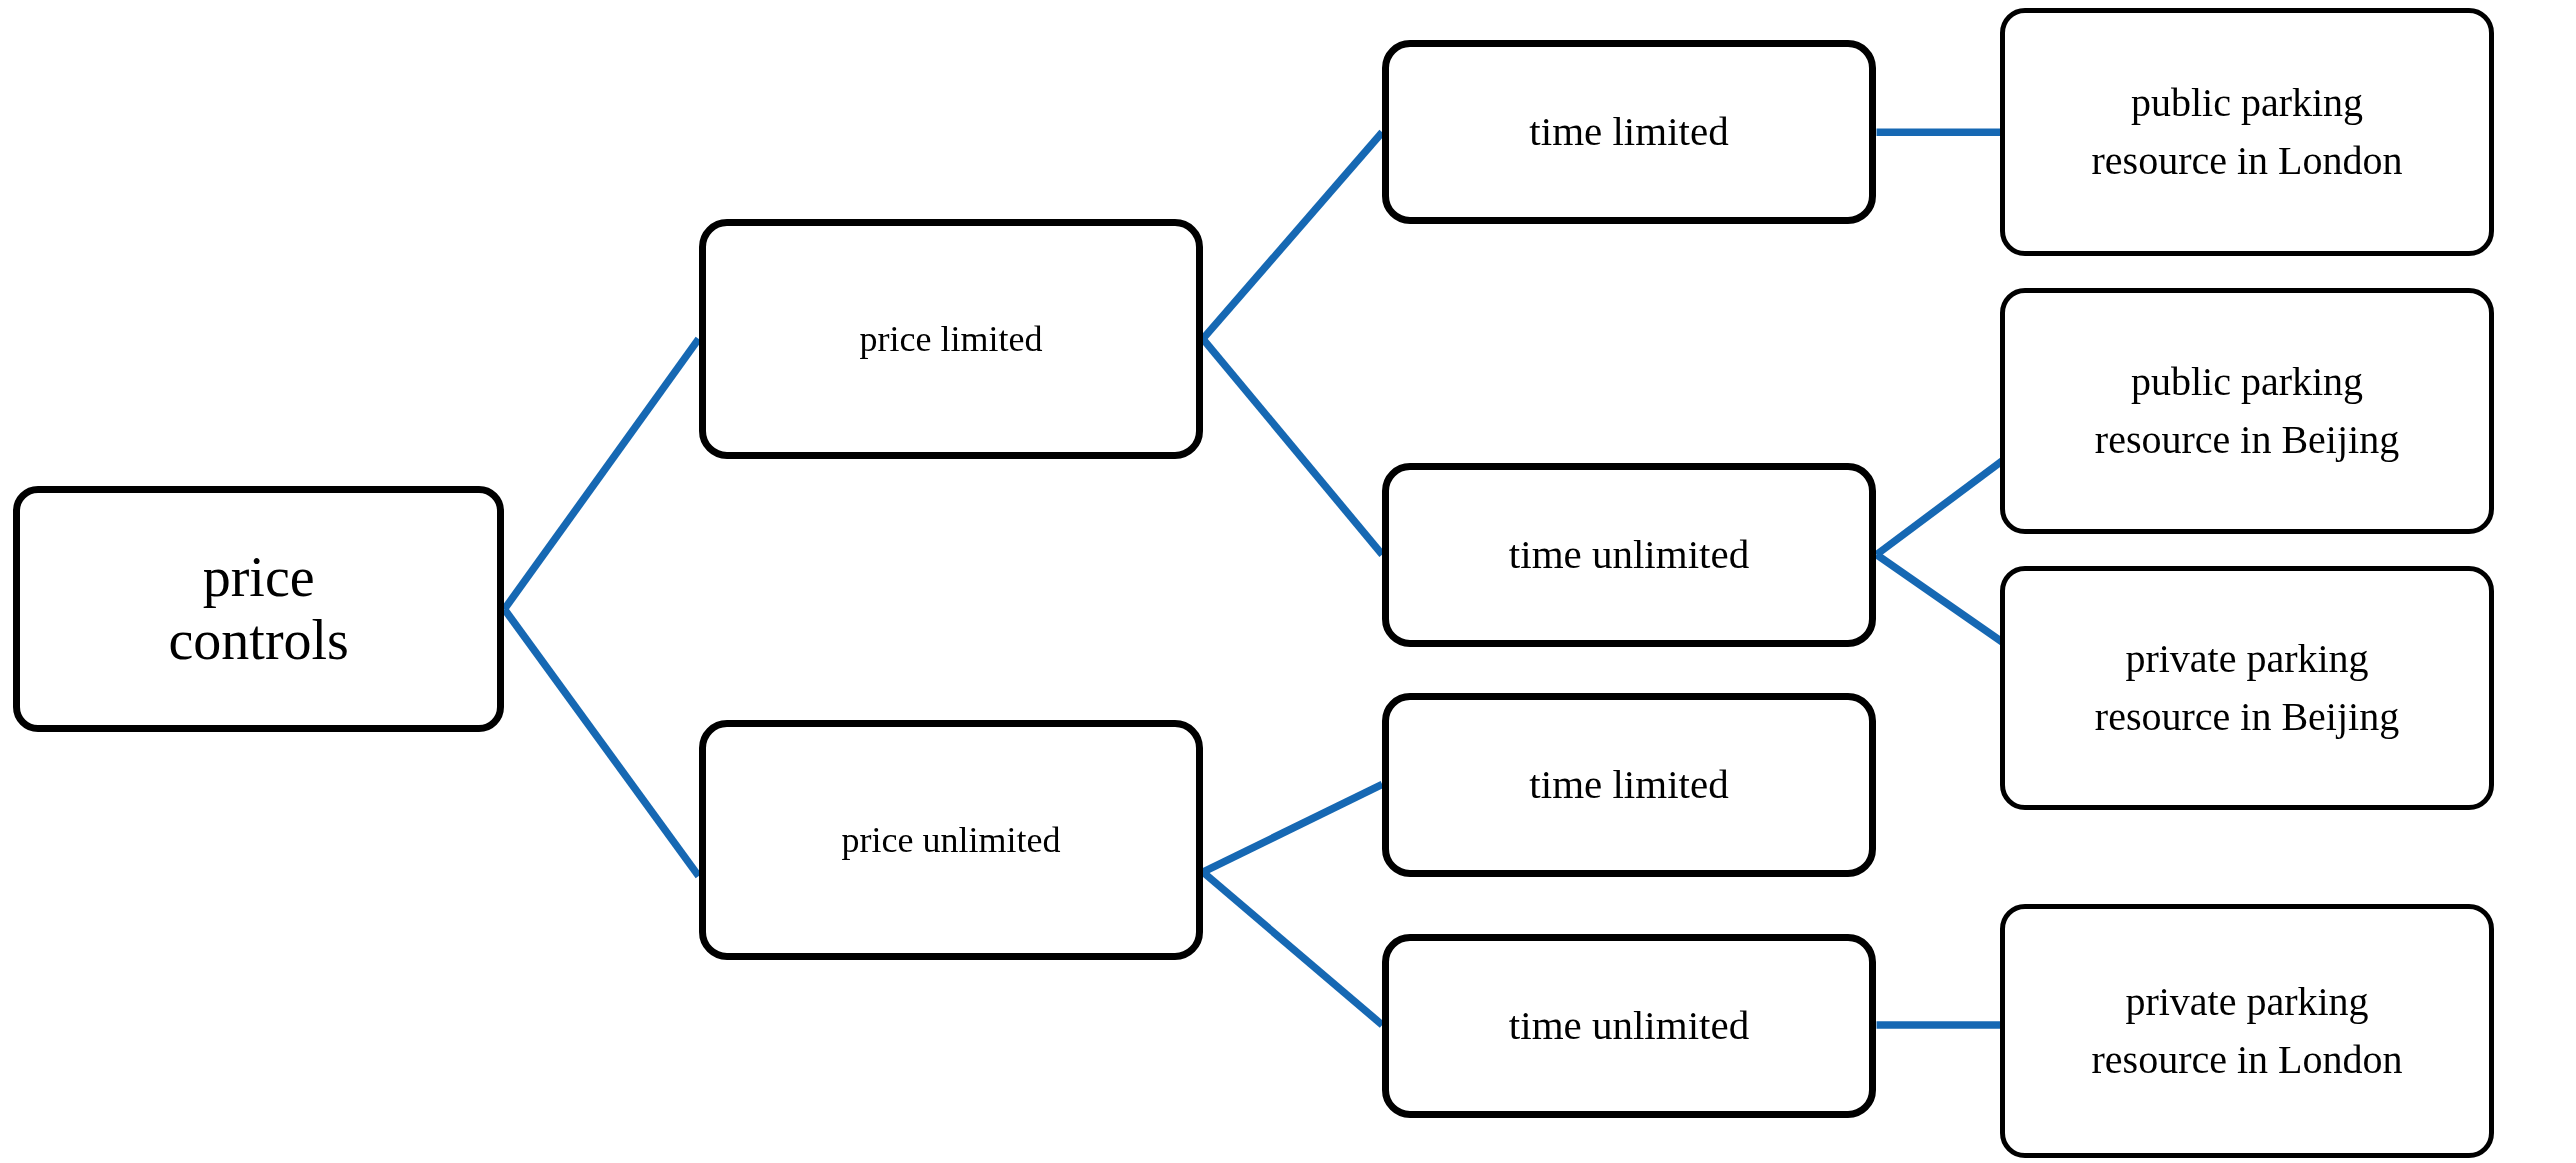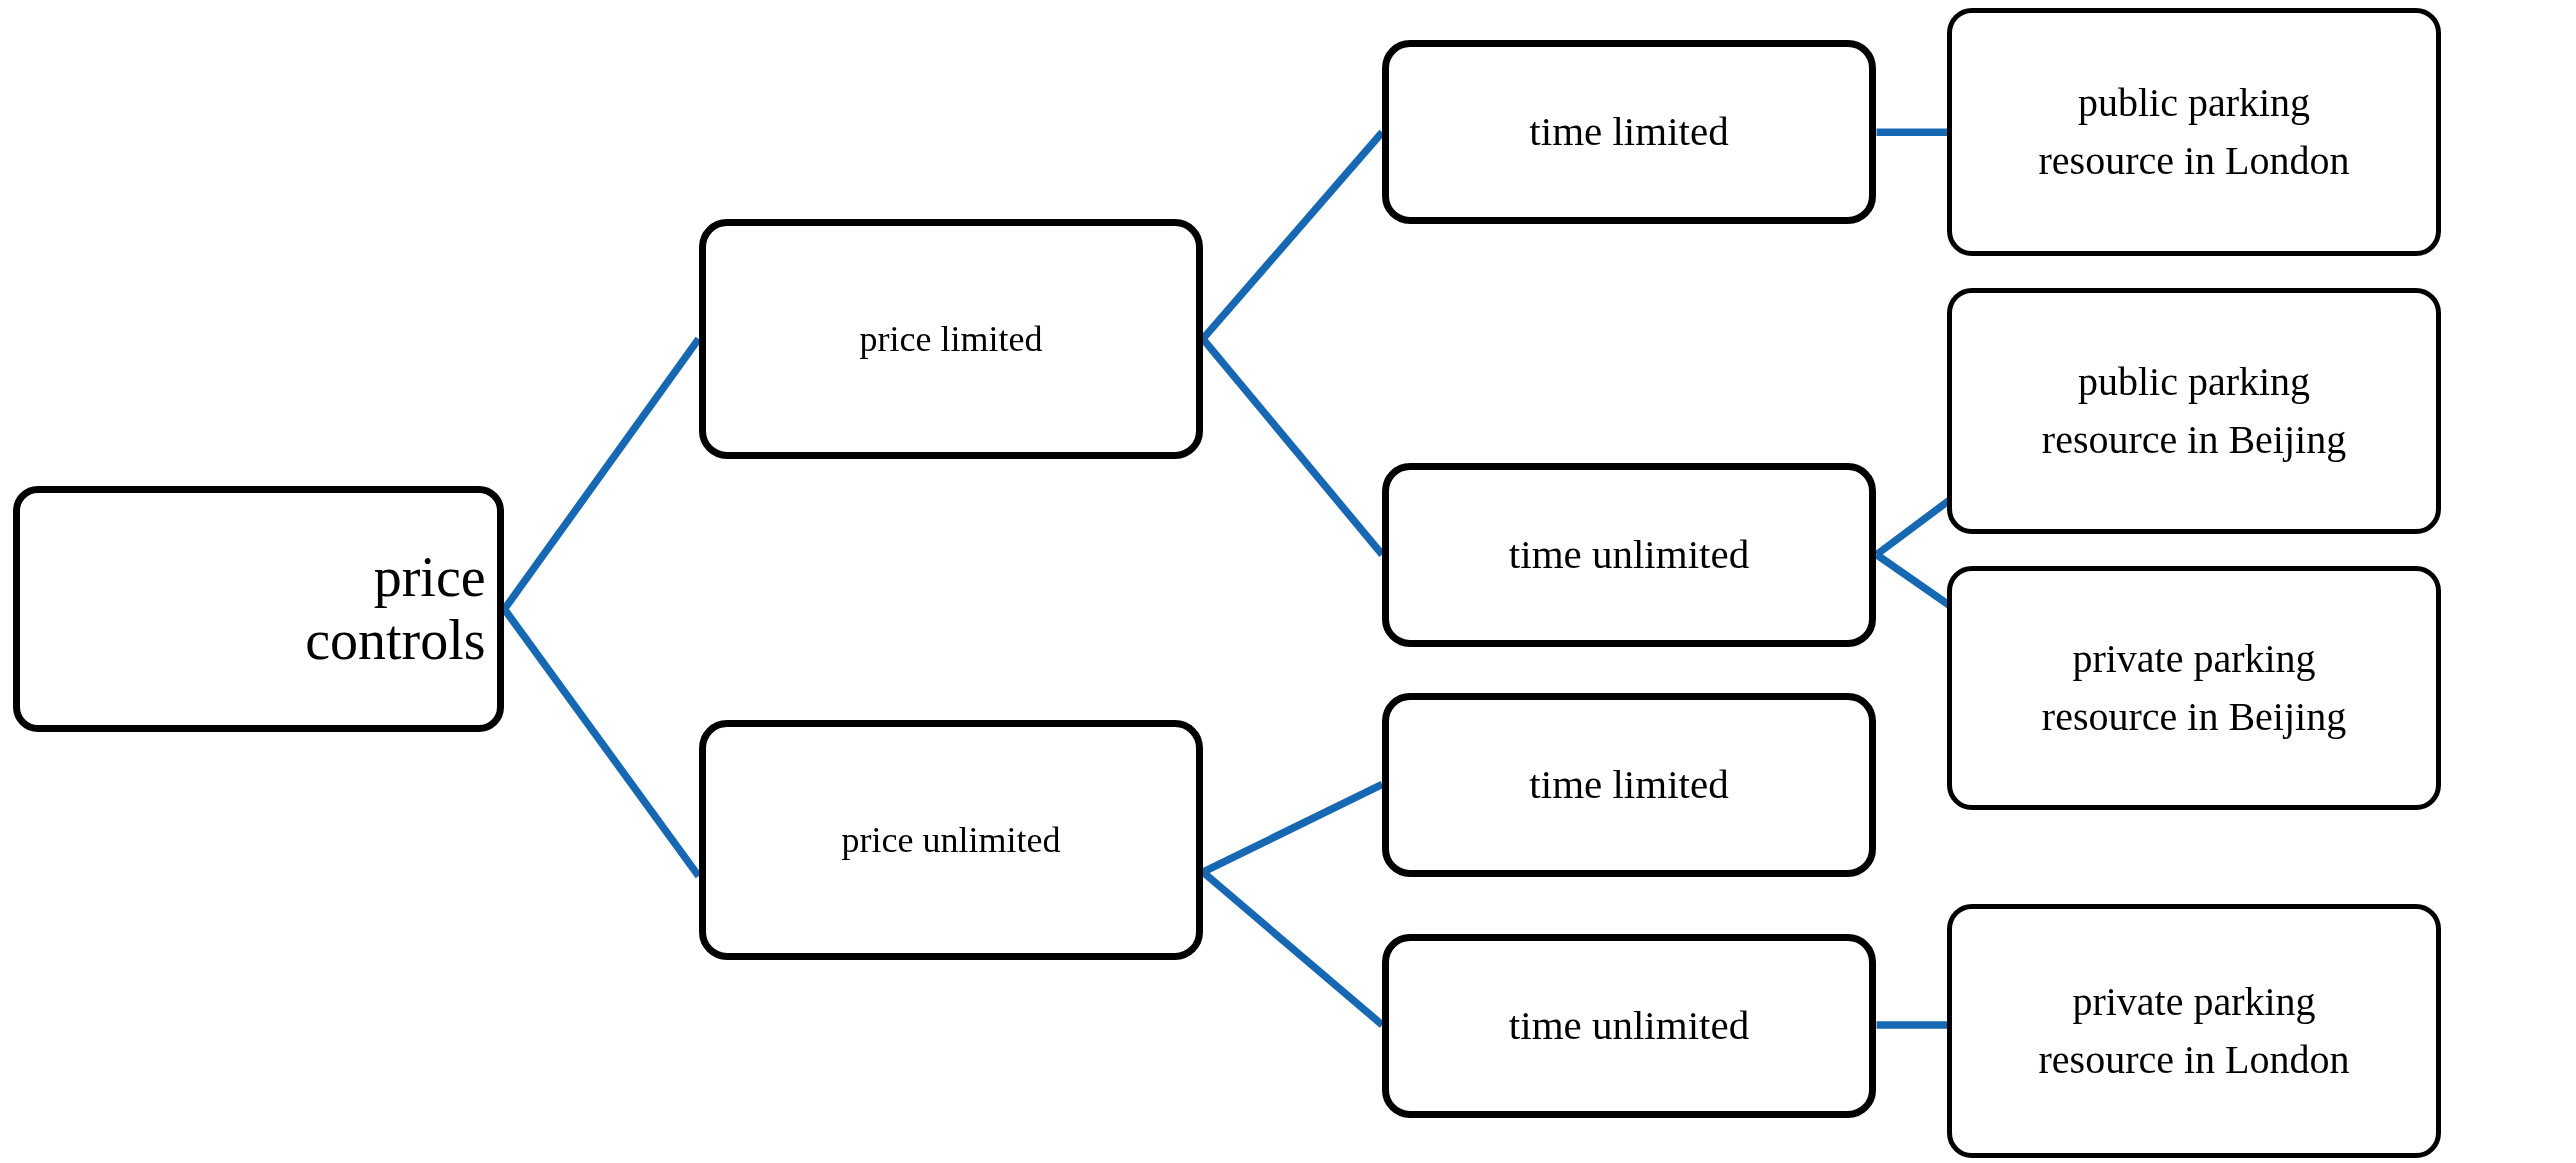--- a/index.html
+++ b/index.html
@@ -47,37 +47,36 @@
     display: block;
     width: 100%;
     padding: 0 11.6px;
     line-height: 1.30;
     white-space: pre-line;
   }
   
   .n-root {
     left: 13.2px;  top: 486px;  width: 491px;  height: 246px;
     border-radius: 25px;
-    text-align: right;
   }
   .n-root .node-label { font-size: 56px; line-height: 1.12; }
   
   .n-l2 { width: 504px; height: 240px; }
   .n-price-limited   { left: 699px; top: 219px; }
   .n-price-unlimited { left: 699px; top: 720px; align-items: center; }
   .n-l2 .node-label { font-size: 36px; }
   
   .n-l3 { width: 494px; height: 184px; }
   .n-time-limited-1   { left: 1382px; top: 40px; }
   .n-time-unlimited-1 { left: 1382px; top: 463px; }
   .n-time-limited-2   { left: 1382px; top: 693px; }
   .n-time-unlimited-2 { left: 1382px; top: 934px; }
   .n-l3 .node-label { font-size: 41px; }
   
-  .n-leaf { left: 1947px; width: 494px; }
+  .n-leaf { left: 2000px; width: 494px; }
   .n-london-public   { top: 8.3px;   height: 248px; }
   .n-beijing-public  { top: 288px;  height: 246px; }
   .n-beijing-private { top: 566px;  height: 244px; }
   .n-london-private  { top: 904px; height: 254px; }
   .n-leaf .node-label { font-size: 40px; line-height: 1.45; }
 </style>
 </head>
 <body>
 
 <div id="canvas">

